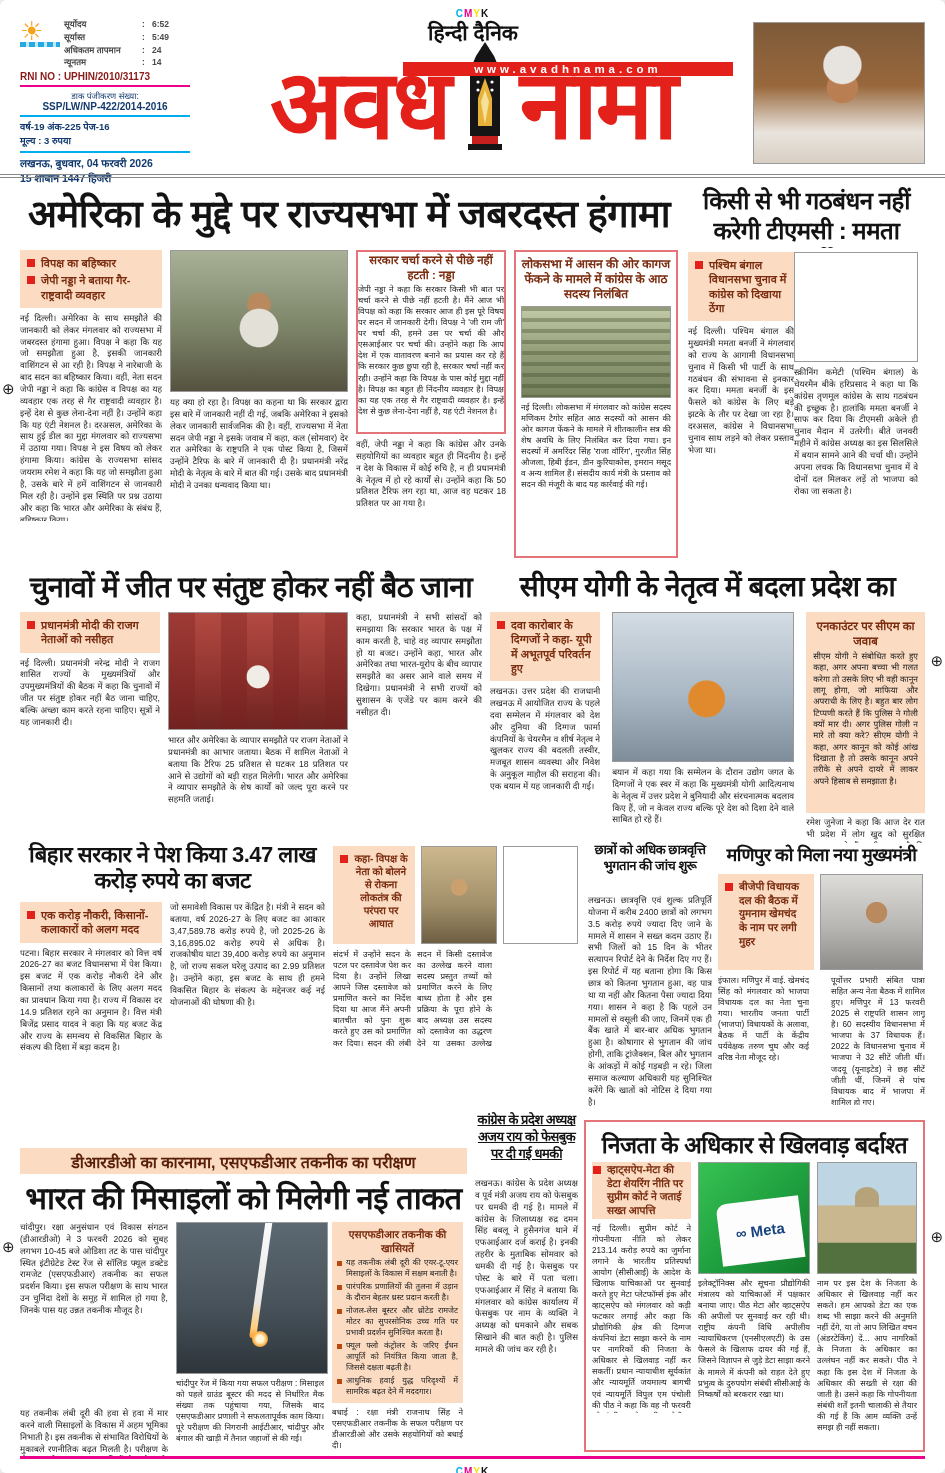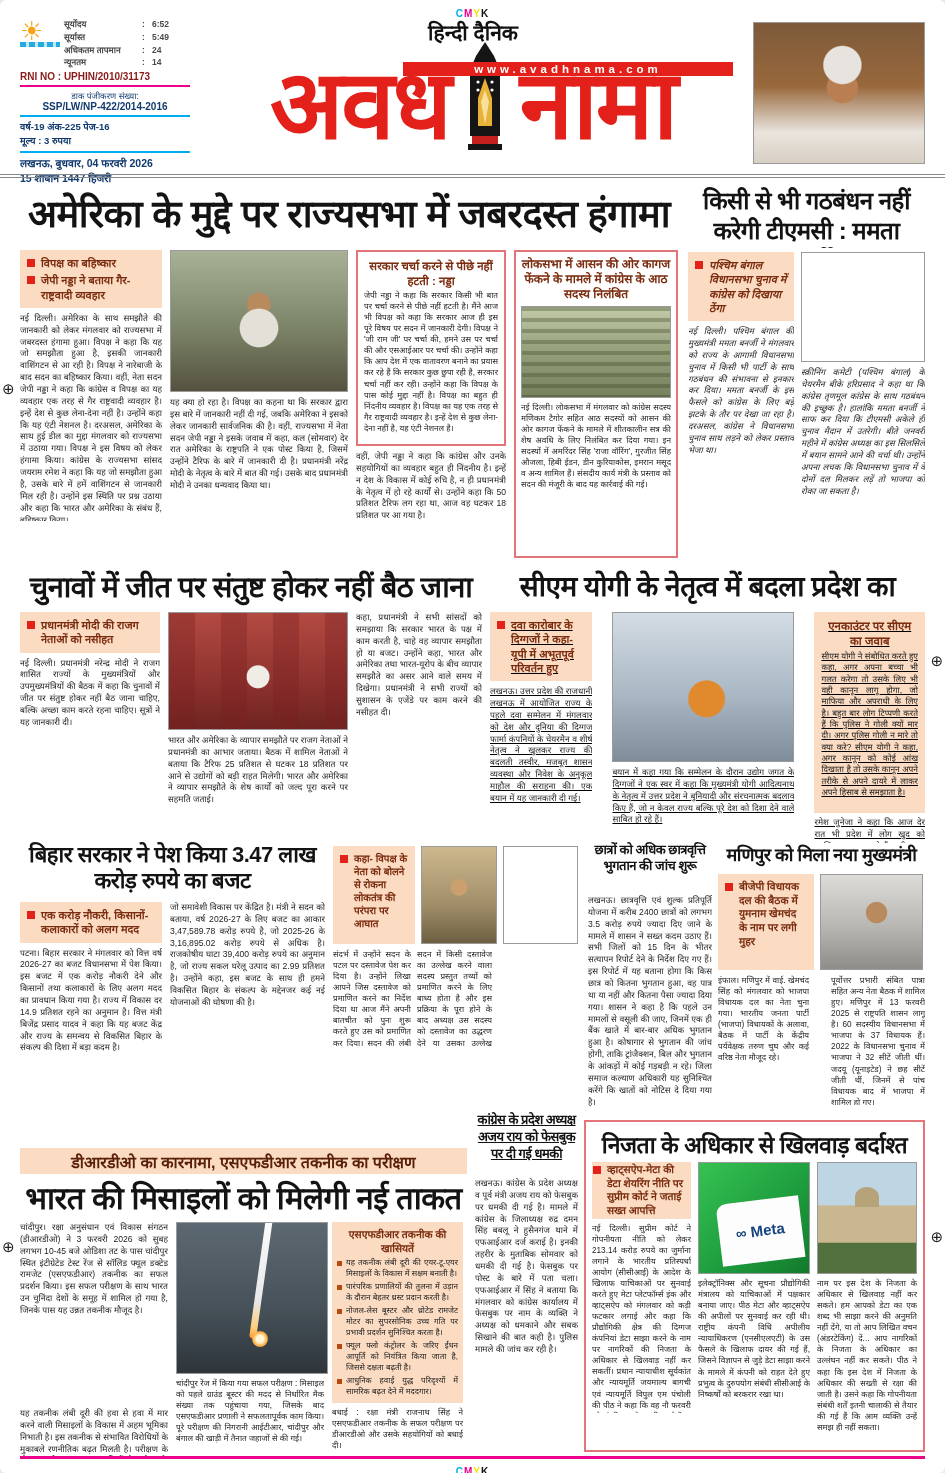--- a/index.html
+++ b/index.html
@@ -156,36 +156,36 @@
     </div>
     <div class="body-txt clip" style="margin-top:5px;height:208px;">नई दिल्ली। अमेरिका के साथ समझौते की जानकारी को लेकर मंगलवार को राज्यसभा में जबरदस्त हंगामा हुआ। विपक्ष ने कहा कि यह जो समझौता हुआ है, इसकी जानकारी वाशिंगटन से आ रही है। विपक्ष ने नारेबाजी के बाद सदन का बहिष्कार किया। वहीं, नेता सदन जेपी नड्डा ने कहा कि कांग्रेस व विपक्ष का यह व्यवहार एक तरह से गैर राष्ट्रवादी व्यवहार है। इन्हें देश से कुछ लेना-देना नहीं है। उन्होंने कहा कि यह एंटी नेशनल है।    दरअसल, अमेरिका के साथ हुई डील का मुद्दा मंगलवार को राज्यसभा में उठाया गया। विपक्ष ने इस विषय को लेकर हंगामा किया। कांग्रेस के राज्यसभा सांसद जयराम रमेश ने कहा कि यह जो समझौता हुआ है, उसके बारे में हमें वाशिंगटन से जानकारी मिल रही है। उन्होंने इस स्थिति पर प्रश्न उठाया और कहा कि भारत और अमेरिका के संबंध हैं, बहिष्कार किया।</div>
   </div>
 
   <div class="abs" style="left:170px;top:250px;width:178px;height:308px;">
     <div class="photo ph-nadda" style="width:178px;height:142px;"></div>
     <div class="body-txt clip" style="margin-top:5px;height:156px;">यह क्या हो रहा है। विपक्ष का कहना था कि सरकार द्वारा इस बारे में जानकारी नहीं दी गई, जबकि अमेरिका ने इसको लेकर जानकारी सार्वजनिक की है। वहीं, राज्यसभा में नेता सदन जेपी नड्डा ने इसके जवाब में कहा, कल (सोमवार) देर रात अमेरिका के राष्ट्रपति ने एक पोस्ट किया है, जिसमें उन्होंने टैरिफ के बारे में जानकारी दी है। प्रधानमंत्री नरेंद्र मोदी के नेतृत्व के बारे में बात की गई। उसके बाद प्रधानमंत्री मोदी ने उनका धन्यवाद किया था।</div>
   </div>
 
   <div class="abs" style="left:356px;top:250px;width:150px;height:308px;">
-    <div class="redbox" style="padding:6px;">
+    <div class="redbox" style="padding:0;">
       <div class="boxhead-maroon" style="font-size:11.5px;">सरकार चर्चा करने से पीछे नहीं हटती : नड्डा</div>
       <div class="body-sm clip" style="height:148px;margin-top:2px;">जेपी नड्डा ने कहा कि सरकार किसी भी बात पर चर्चा करने से पीछे नहीं हटती है। मैंने आज भी विपक्ष को कहा कि सरकार आज ही इस पूरे विषय पर सदन में जानकारी देगी। विपक्ष ने 'जी राम जी' पर चर्चा की, हमने उस पर चर्चा की और एसआईआर पर चर्चा की। उन्होंने कहा कि आप देश में एक वातावरण बनाने का प्रयास कर रहे हैं कि सरकार कुछ छुपा रही है, सरकार चर्चा नहीं कर रही। उन्होंने कहा कि विपक्ष के पास कोई मुद्दा नहीं है। विपक्ष का बहुत ही निंदनीय व्यवहार है। विपक्ष का यह एक तरह से गैर राष्ट्रवादी व्यवहार है। इन्हें देश से कुछ लेना-देना नहीं है, यह एंटी नेशनल है।</div>
     </div>
     <div class="body-txt clip" style="margin-top:5px;height:112px;">वहीं, जेपी नड्डा ने कहा कि कांग्रेस और उनके सहयोगियों का व्यवहार बहुत ही निंदनीय है। इन्हें न देश के विकास में कोई रुचि है, न ही प्रधानमंत्री के नेतृत्व में हो रहे कार्यों से। उन्होंने कहा कि 50 प्रतिशत टैरिफ लग रहा था, आज वह घटकर 18 प्रतिशत पर आ गया है।</div>
   </div>
 
   <div class="abs redbox" style="left:514px;top:250px;width:164px;height:308px;padding:5px;">
     <div class="boxhead-maroon" style="font-size:12px;line-height:1.25;">लोकसभा में आसन की ओर कागज फेंकने के मामले में कांग्रेस के आठ सदस्य निलंबित</div>
     <div class="photo ph-parl" style="width:150px;height:92px;margin:4px auto 4px;"></div>
     <div class="body-sm clip" style="height:144px;">नई दिल्ली। लोकसभा में मंगलवार को कांग्रेस सदस्य मणिकम टैगोर सहित आठ सदस्यों को आसन की ओर कागज फेंकने के मामले में शीतकालीन सत्र की शेष अवधि के लिए निलंबित कर दिया गया। इन सदस्यों में अमरिंदर सिंह 'राजा वॉरिंग', गुरजीत सिंह औजला, हिबी ईडन, डीन कुरियाकोस, इमरान मसूद व अन्य शामिल हैं। संसदीय कार्य मंत्री के प्रस्ताव को सदन की मंजूरी के बाद यह कार्रवाई की गई।</div>
   </div>
 
   <div class="abs" style="left:688px;top:186px;width:237px;height:374px;">
     <div class="hl clip center" style="font-size:24px;height:62px;line-height:1.25;">किसी से भी गठबंधन नहीं करेगी टीएमसी : ममता बनर्जी</div>
-    <div style="display:flex;gap:7px;margin-top:4px;font-style:italic;">
+    <div style="display:flex;margin-top:4px;">
       <div style="width:106px;">
         <div class="bulletbox">
           <div class="b-item" style="margin-bottom:0">
               <span class="sq"></span>
               <span>पश्चिम बंगाल विधानसभा चुनाव में कांग्रेस को दिखाया ठेंगा</span>
             </div>
         </div>
         <div class="body-txt clip" style="margin-top:5px;height:196px;">नई दिल्ली। पश्चिम बंगाल की मुख्यमंत्री ममता बनर्जी ने मंगलवार को राज्य के आगामी विधानसभा चुनाव में किसी भी पार्टी के साथ गठबंधन की संभावना से इनकार कर दिया। ममता बनर्जी के इस फैसले को कांग्रेस के लिए बड़े झटके के तौर पर देखा जा रहा है। दरअसल, कांग्रेस ने विधानसभा चुनाव साथ लड़ने को लेकर प्रस्ताव भेजा था।</div>
       </div>
       <div style="width:124px;">
@@ -212,21 +212,21 @@
         <div class="body-txt clip" style="margin-top:5px;height:92px;">भारत और अमेरिका के व्यापार समझौते पर राजग नेताओं ने प्रधानमंत्री का आभार जताया। बैठक में शामिल नेताओं ने बताया कि टैरिफ 25 प्रतिशत से घटकर 18 प्रतिशत पर आने से उद्योगों को बड़ी राहत मिलेगी। भारत और अमेरिका ने व्यापार समझौते के शेष कार्यों को जल्द पूरा करने पर सहमति जताई।</div>
       </div>
       <div style="width:126px;">
         <div class="body-txt clip" style="height:218px;">कहा, प्रधानमंत्री ने सभी सांसदों को समझाया कि सरकार भारत के पक्ष में काम करती है, चाहे वह व्यापार समझौता हो या बजट। उन्होंने कहा, भारत और अमेरिका तथा भारत-यूरोप के बीच व्यापार समझौते का असर आने वाले समय में दिखेगा। प्रधानमंत्री ने सभी राज्यों को सुशासन के एजेंडे पर काम करने की नसीहत दी।</div>
       </div>
     </div>
   </div>
 
   <div class="abs" style="left:490px;top:566px;width:435px;height:268px;">
     <div class="hl clip center" style="font-size:28px;height:42px;">सीएम योगी के नेतृत्व में बदला प्रदेश का परिदृश्य</div>
-    <div style="display:flex;gap:20px;margin-top:4px;text-decoration:underline;">
+    <div style="display:flex;gap:12px;margin-top:4px;">
       <div style="width:114px;">
         <div class="bulletbox">
           <div class="b-item" style="margin-bottom:0">
               <span class="sq"></span>
               <span>दवा कारोबार के दिग्गजों ने कहा- यूपी में अभूतपूर्व परिवर्तन हुए</span>
             </div>
         </div>
         <div class="body-txt clip" style="margin-top:5px;height:118px;">लखनऊ। उत्तर प्रदेश की राजधानी लखनऊ में आयोजित राज्य के पहले दवा सम्मेलन में मंगलवार को देश और दुनिया की दिग्गज फार्मा कंपनियों के चेयरमैन व शीर्ष नेतृत्व ने खुलकर राज्य की बदलती तस्वीर, मजबूत शासन व्यवस्था और निवेश के अनुकूल माहौल की सराहना की। एक बयान में यह जानकारी दी गई।</div>
       </div>
       <div style="width:182px;">
@@ -256,21 +256,21 @@
         <div class="body-txt clip" style="margin-top:5px;height:164px;">पटना। बिहार सरकार ने मंगलवार को वित्त वर्ष 2026-27 का बजट विधानसभा में पेश किया। इस बजट में एक करोड़ नौकरी देने और किसानों तथा कलाकारों के लिए अलग मदद का प्रावधान किया गया है। राज्य में विकास दर 14.9 प्रतिशत रहने का अनुमान है। वित्त मंत्री बिजेंद्र प्रसाद यादव ने कहा कि यह बजट केंद्र और राज्य के समन्वय से विकसित बिहार के संकल्प की दिशा में बड़ा कदम है।</div>
       </div>
       <div style="width:155px;">
         <div class="body-txt clip" style="height:236px;">जो समावेशी विकास पर केंद्रित है। मंत्री ने सदन को बताया, वर्ष 2026-27 के लिए बजट का आकार 3,47,589.78 करोड़ रुपये है, जो 2025-26 के 3,16,895.02 करोड़ रुपये से अधिक है। राजकोषीय घाटा 39,400 करोड़ रुपये का अनुमान है, जो राज्य सकल घरेलू उत्पाद का 2.99 प्रतिशत है। उन्होंने कहा, इस बजट के साथ ही हमने विकसित बिहार के संकल्प के मद्देनजर कई नई योजनाओं की घोषणा की है।</div>
       </div>
     </div>
   </div>
 
   <div class="abs" style="left:333px;top:842px;width:247px;height:262px;">
     <div style="display:flex;gap:6px;margin-top:4px;">
-      <div class="bulletbox" style="width:82px;">
+      <div class="bulletbox" style="width:82px;text-align:center;">
         <div class="b-item" style="margin-bottom:0;font-size:10px;">
             <span class="sq"></span>
             <span>कहा- विपक्ष के नेता को बोलने से रोकना लोकतंत्र की परंपरा पर आघात</span>
           </div>
       </div>
       <div class="photo ph-birla" style="width:76px;height:98px;"></div>
       <div class="photo ph-rahul" style="width:75px;height:98px;"></div>
     </div>
     <div style="display:flex;gap:6px;margin-top:5px;">
       <div class="body-sm clip" style="width:78px;height:98px;">संदर्भ में उन्होंने सदन के पटल पर दस्तावेज पेश कर दिया है। उन्होंने लिखा आपने जिस दस्तावेज को प्रमाणित करने का निर्देश दिया था आज मैंने अपनी बातचीत को पुनः शुरू करते हुए उस को प्रमाणित कर दिया। सदन की लंबी परंपरा में सदस्यों को यह अधिकार मिला है।</div>

